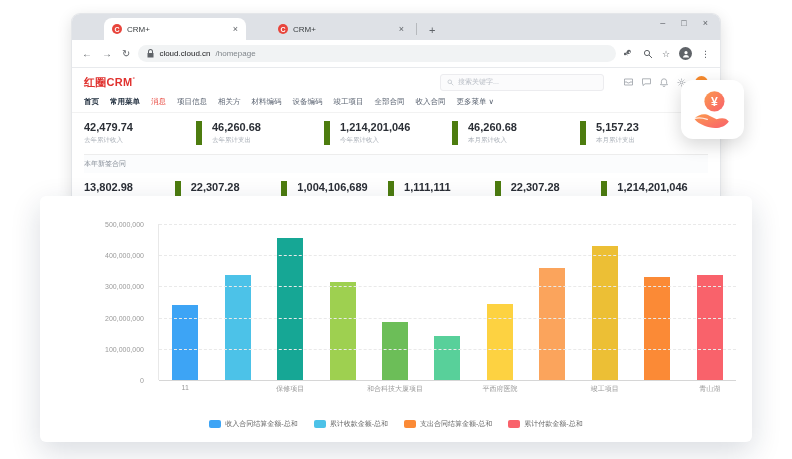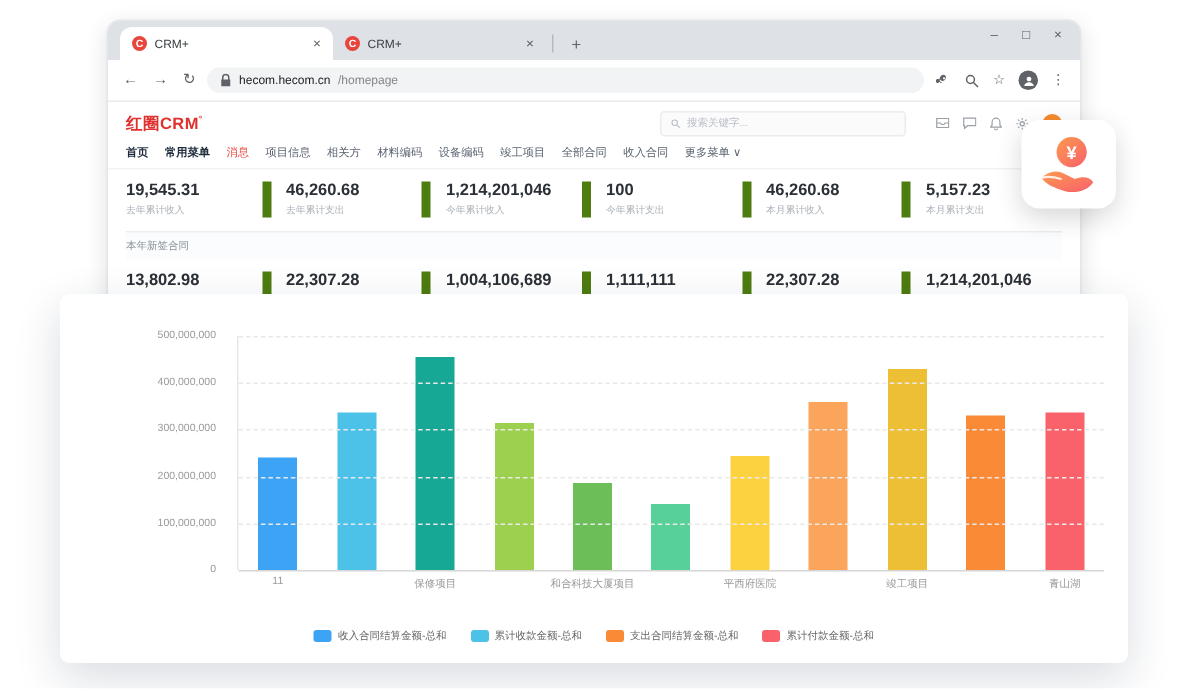--- a/index.html
+++ b/index.html
@@ -5,21 +5,21 @@
   html,body{margin:0;padding:0;background:#fff;}
   .stage{position:relative;width:792px;height:459px;background:#ffffff;overflow:hidden;
          font-family:"Liberation Sans","DejaVu Sans",sans-serif;}
 
   
   .browser{position:absolute;left:72px;top:14px;width:648px;height:186px;background:#fff;
            border-radius:8px 8px 0 0;box-shadow:0 0 0 1px #e4e6e9,0 4px 16px rgba(0,0,0,.14);}
   .tabstrip{height:26px;background:#dee1e6;border-radius:8px 8px 0 0;display:flex;
             align-items:flex-end;padding-left:8px;position:relative;}
   .tab{display:flex;align-items:center;gap:5px;height:22px;padding:0 8px;width:126px;
-       font-size:8px;color:#3c4043;}
+       font-size:8px;color:#3c4043;margin-left:24px;}
   .tab.active{background:#fff;border-radius:8px 8px 0 0;}
   .favicon{width:10px;height:10px;border-radius:50%;background:#e8453c;color:#fff;font-size:7px;
            font-weight:bold;display:flex;align-items:center;justify-content:center;flex:0 0 auto;}
   .tab-label{flex:1;white-space:nowrap;overflow:hidden;}
   .tab-close{color:#5f6368;font-size:9px;}
   .tab-divider{width:1px;height:12px;background:#b6b9bd;margin:0 4px 5px;}
   .newtab{font-size:11px;color:#5f6368;margin:0 0 4px 8px;}
   .wincontrols{position:absolute;right:12px;top:4px;display:flex;gap:16px;font-size:9px;color:#5f6368;}
 
   .urlbar{height:27px;display:flex;align-items:center;gap:8px;padding:0 10px;background:#fff;
@@ -113,21 +113,21 @@
     <div class="urlbar">
       <div class="chrome-nav">
         <span>←</span>
         <span>→</span>
         <span>↻</span>
       </div>
       <div class="urlpill">
         <svg width="7" height="9" viewBox="0 0 7 9">
             <path d="M1 4V2.6A2.5 2.5 0 0 1 6 2.6V4h.5v4.5h-6V4H1zm1 0h3V2.6a1.5 1.5 0 0 0-3 0V4z" fill="#5f6368"></path>
           </svg>
-        <span>hecom.hecom.cn</span>
+        <span>cloud.cloud.cn</span>
           <span class="url-path">/homepage</span>
       </div>
       <div class="chrome-icons">
         <svg width="10" height="10" viewBox="0 0 10 10">
             <path d="M3 1.5A2.3 2.3 0 1 1 2.2 6L1 7.2V9h1.8l.6-.6V7.2h1.2l.6-.8A2.3 2.3 0 0 1 3 1.5zm1 1.3a.7.7 0 1 0 0 1.4.7.7 0 0 0 0-1.4z" fill="#5f6368" transform="rotate(45 5 5)"></path>
           </svg>
         <svg width="10" height="10" viewBox="0 0 10 10">
             <circle cx="4" cy="4" r="2.6" fill="none" stroke="#5f6368"></circle>
             <path d="M6 6l3 3" stroke="#5f6368"></path>
           </svg>
@@ -179,34 +179,30 @@
           <span class="nav-item">设备编码</span>
           <span class="nav-item">竣工项目</span>
           <span class="nav-item">全部合同</span>
           <span class="nav-item">收入合同</span>
           <span class="nav-item">更多菜单 ∨</span>
         </div>
 
       <div class="stats">
         <div class="stat-row">
             <div class="stat-col">
-              <div class="stat-value">19,545.31</div>
+              <div class="stat-value">42,479.74</div>
               <div class="stat-label">去年累计收入</div>
             </div>
             <div class="stat-col">
               <div class="stat-value">46,260.68</div>
               <div class="stat-label">去年累计支出</div>
             </div>
             <div class="stat-col">
               <div class="stat-value">1,214,201,046</div>
               <div class="stat-label">今年累计收入</div>
-            </div>
-            <div class="stat-col">
-              <div class="stat-value">100</div>
-              <div class="stat-label">今年累计支出</div>
             </div>
             <div class="stat-col">
               <div class="stat-value">46,260.68</div>
               <div class="stat-label">本月累计收入</div>
             </div>
             <div class="stat-col">
               <div class="stat-value">5,157.23</div>
               <div class="stat-label">本月累计支出</div>
             </div>
           </div>

